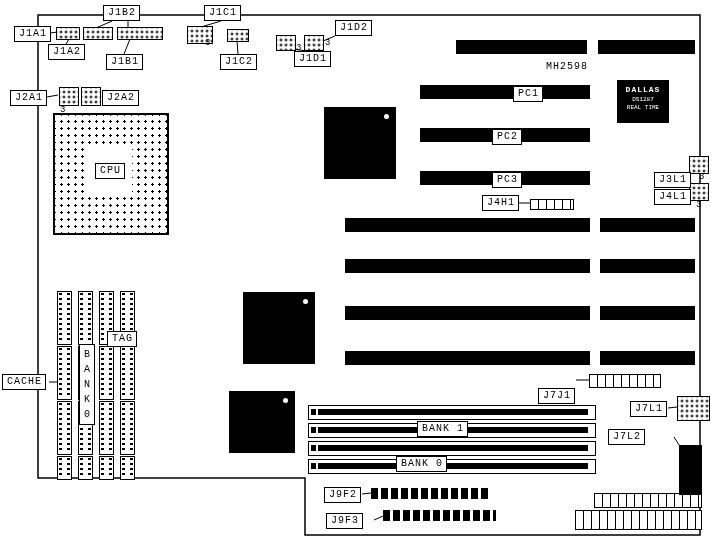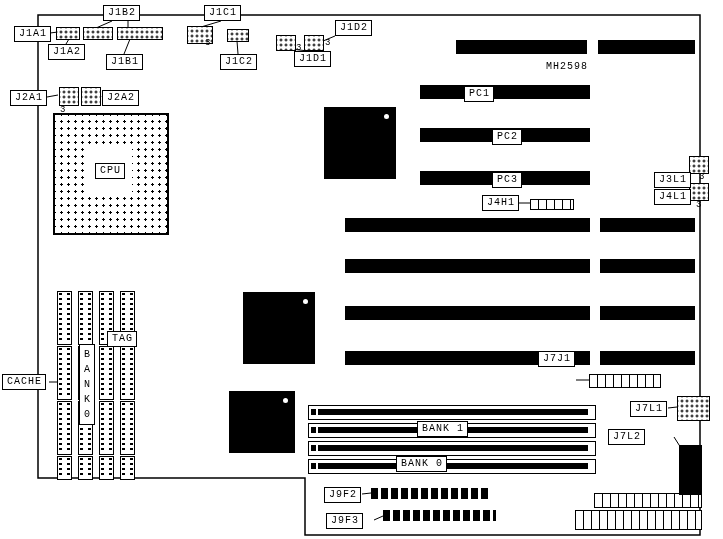--- a/index.html
+++ b/index.html
@@ -102,41 +102,46 @@
       <line x1="374" y1="520" x2="383" y2="516"></line>
     </g>
   </svg>
 
   <div class="bar" style="left:456px;top:40px;width:131px;height:14px"></div>
   <div class="bar" style="left:598px;top:40px;width:97px;height:14px"></div>
 
   <div class="bar" style="left:420px;top:85px;width:170px;height:14px"></div>
   <div class="bar" style="left:420px;top:128px;width:170px;height:14px"></div>
   <div class="bar" style="left:420px;top:171px;width:170px;height:14px"></div>
-  <div class="callout" style="left:464px;top:86px">PC1</div>
+  <div class="callout" style="left:513px;top:86px">PC1</div>
   <div class="callout" style="left:492px;top:129px">PC2</div>
   <div class="callout" style="left:492px;top:172px">PC3</div>
 
   <div class="bar" style="left:345px;top:218px;width:245px;height:14px"></div>
   <div class="bar" style="left:600px;top:218px;width:95px;height:14px"></div>
   <div class="bar" style="left:345px;top:259px;width:245px;height:14px"></div>
   <div class="bar" style="left:600px;top:259px;width:95px;height:14px"></div>
   <div class="bar" style="left:345px;top:306px;width:245px;height:14px"></div>
   <div class="bar" style="left:600px;top:306px;width:95px;height:14px"></div>
   <div class="bar" style="left:345px;top:351px;width:245px;height:14px"></div>
   <div class="bar" style="left:600px;top:351px;width:95px;height:14px"></div>
 
   <div class="qfp" style="left:324px;top:107px;width:72px;height:72px"></div>
   <div class="qfp" style="left:243px;top:292px;width:72px;height:72px"></div>
   <div class="qfp" style="left:229px;top:391px;width:66px;height:62px"></div>
 
   <div class="cpu-socket"></div>
   <div class="cpu-hollow"></div>
   <div class="callout" style="left:95px;top:163px">CPU</div>
 
+  <div class="dallas">
+    <span class="l1">DALLAS</span>
+    <span class="l2">DS1287</span>
+    <span class="l3">REAL TIME</span>
+  </div>
 
   <div class="board-id">MH2598</div>
 
   <div class="hdr" style="left:56px;top:27px;width:22px;height:11px"></div>
   <div class="hdr" style="left:83px;top:27px;width:28px;height:11px"></div>
   <div class="hdr" style="left:117px;top:27px;width:44px;height:11px"></div>
   <div class="hdr" style="left:187px;top:26px;width:24px;height:16px"></div>
   <div class="hdr" style="left:227px;top:29px;width:20px;height:11px"></div>
   <div class="hdr" style="left:276px;top:35px;width:18px;height:14px"></div>
   <div class="hdr" style="left:304px;top:35px;width:18px;height:14px"></div>
@@ -200,21 +205,21 @@
   <div class="callout" style="left:48px;top:44px">J1A2</div>
   <div class="callout" style="left:106px;top:54px">J1B1</div>
   <div class="callout" style="left:220px;top:54px">J1C2</div>
   <div class="callout" style="left:294px;top:51px">J1D1</div>
   <div class="callout" style="left:335px;top:20px">J1D2</div>
   <div class="callout" style="left:10px;top:90px">J2A1</div>
   <div class="callout" style="left:102px;top:90px">J2A2</div>
   <div class="callout" style="left:654px;top:172px">J3L1</div>
   <div class="callout" style="left:654px;top:189px">J4L1</div>
   <div class="callout" style="left:482px;top:195px">J4H1</div>
-  <div class="callout" style="left:538px;top:351px">J7J1</div>
+  <div class="callout" style="left:538px;top:388px">J7J1</div>
   <div class="callout" style="left:630px;top:401px">J7L1</div>
   <div class="callout" style="left:608px;top:429px">J7L2</div>
   <div class="callout" style="left:324px;top:487px">J9F2</div>
   <div class="callout" style="left:326px;top:513px">J9F3</div>
 
   <span class="pin3" style="left:205px;top:38px">3</span>
   <span class="pin3" style="left:296px;top:43px">3</span>
   <span class="pin3" style="left:325px;top:38px">3</span>
   <span class="pin3" style="left:60px;top:105px">3</span>
   <span class="pin3" style="left:699px;top:172px">3</span>

